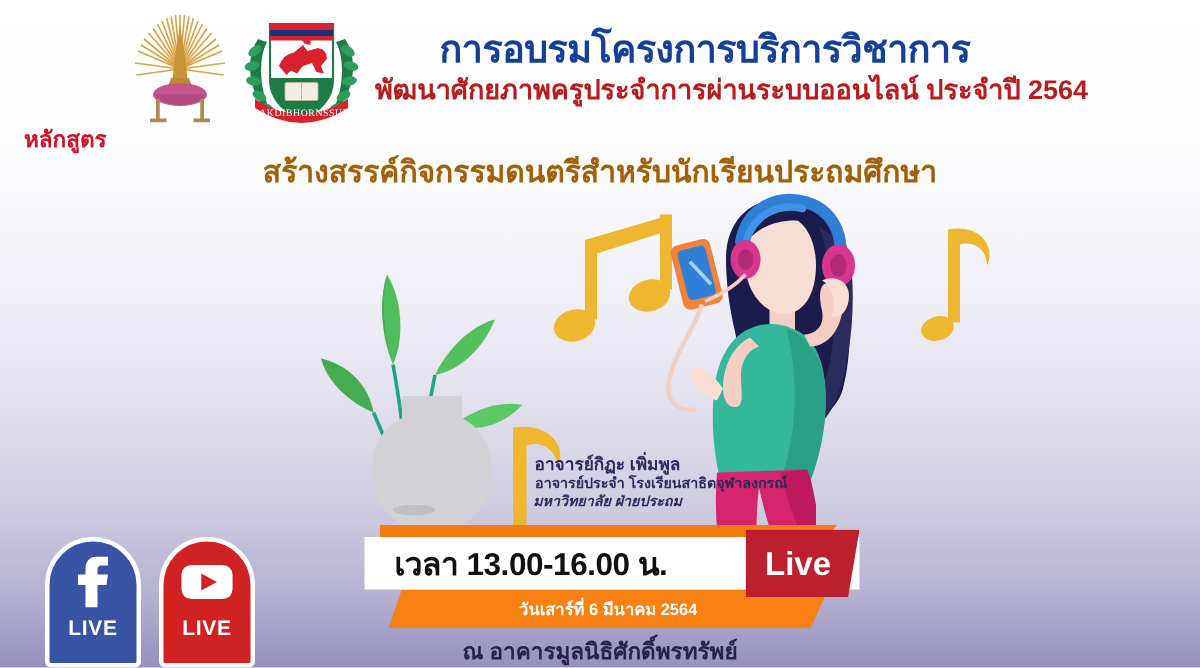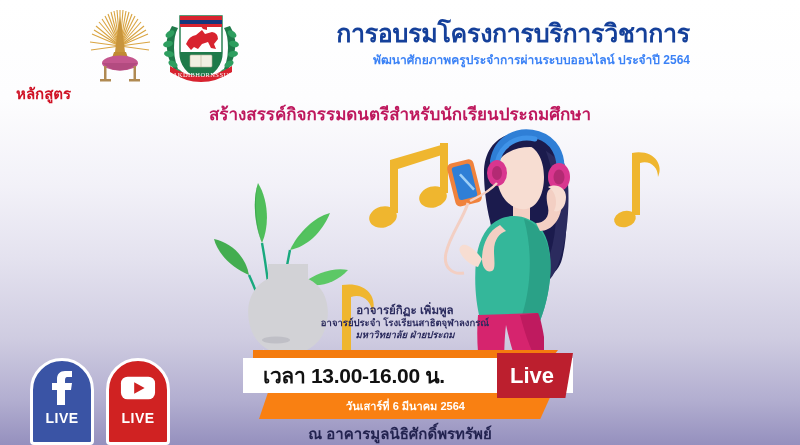--- a/index.html
+++ b/index.html
@@ -10,45 +10,45 @@
     position:relative;
   }
   #poster { position:absolute; inset:0; width:800px; height:445px; }
 
   
   .header { position:absolute; left:0; top:0; width:800px; height:130px; }
   .logos { position:absolute; left:84px; top:6px; width:160px; height:82px; display:flex; align-items:flex-start; gap:4px;}
   .logo-chula { width:72px; height:82px; }
   .logo-school { width:82px; height:80px; margin-top:2px; }
 
-  .title-block { position:absolute; left:250px; top:18px; width:440px; text-align:right; }
+  .title-block { position:absolute; left:250px; top:18px; width:440px; text-align:center; }
   .main-title {
     color:#15409a; font-weight:bold; font-size:25px; line-height:30px;
     letter-spacing:-0.3px; white-space:nowrap;
   }
   .sub-title {
-    color:#3b82f6; font-weight:bold; font-size:12px; line-height:20px;
+    color:#b91c1c; font-weight:bold; font-size:18px; line-height:20px;
     margin-top:2px; white-space:nowrap;
   }
   .course-label {
     position:absolute; left:16px; top:84px; width:800px; 
     color:#cf1225; font-weight:bold; font-size:15px; line-height:19px;
   }
   .course-name {
     position:absolute; left:0; top:104px; width:800px; text-align:center;
-    color:#be185d; font-weight:bold; font-size:17px; line-height:22px;
+    color:#a16207; font-weight:bold; font-size:20px; line-height:22px;
   }
 
   
   .illus { position:absolute; left:0; top:125px; width:800px; height:245px; }
 
   
   .speaker { position:absolute; left:285px; top:303px; width:240px; text-align:center; z-index:5;}
   .speaker-name { color:#2b2b5e; font-weight:bold; font-size:11.5px; line-height:14px; }
-  .speaker-role1 { color:#2b2b5e; font-size:9.5px; line-height:12px; font-weight:bold;}
+  .speaker-role1 { color:#2b2b5e; font-size:9.5px; line-height:12px; font-weight:bold;text-align:right;}
   .speaker-role2 { color:#2b2b5e; font-size:9.5px; line-height:12px; font-weight:bold;font-style:italic;}
 
   
   .badges { position:absolute; left:30px; top:358px; width:150px; height:87px; display:flex; gap:12px; }
   .badge {
     width:64px; height:87px; border-radius:32px 32px 4px 4px;
     border:3px solid #ffffff;
     display:flex; flex-direction:column; align-items:center; justify-content:flex-start;
     padding-top:9px; position:relative;
   }

